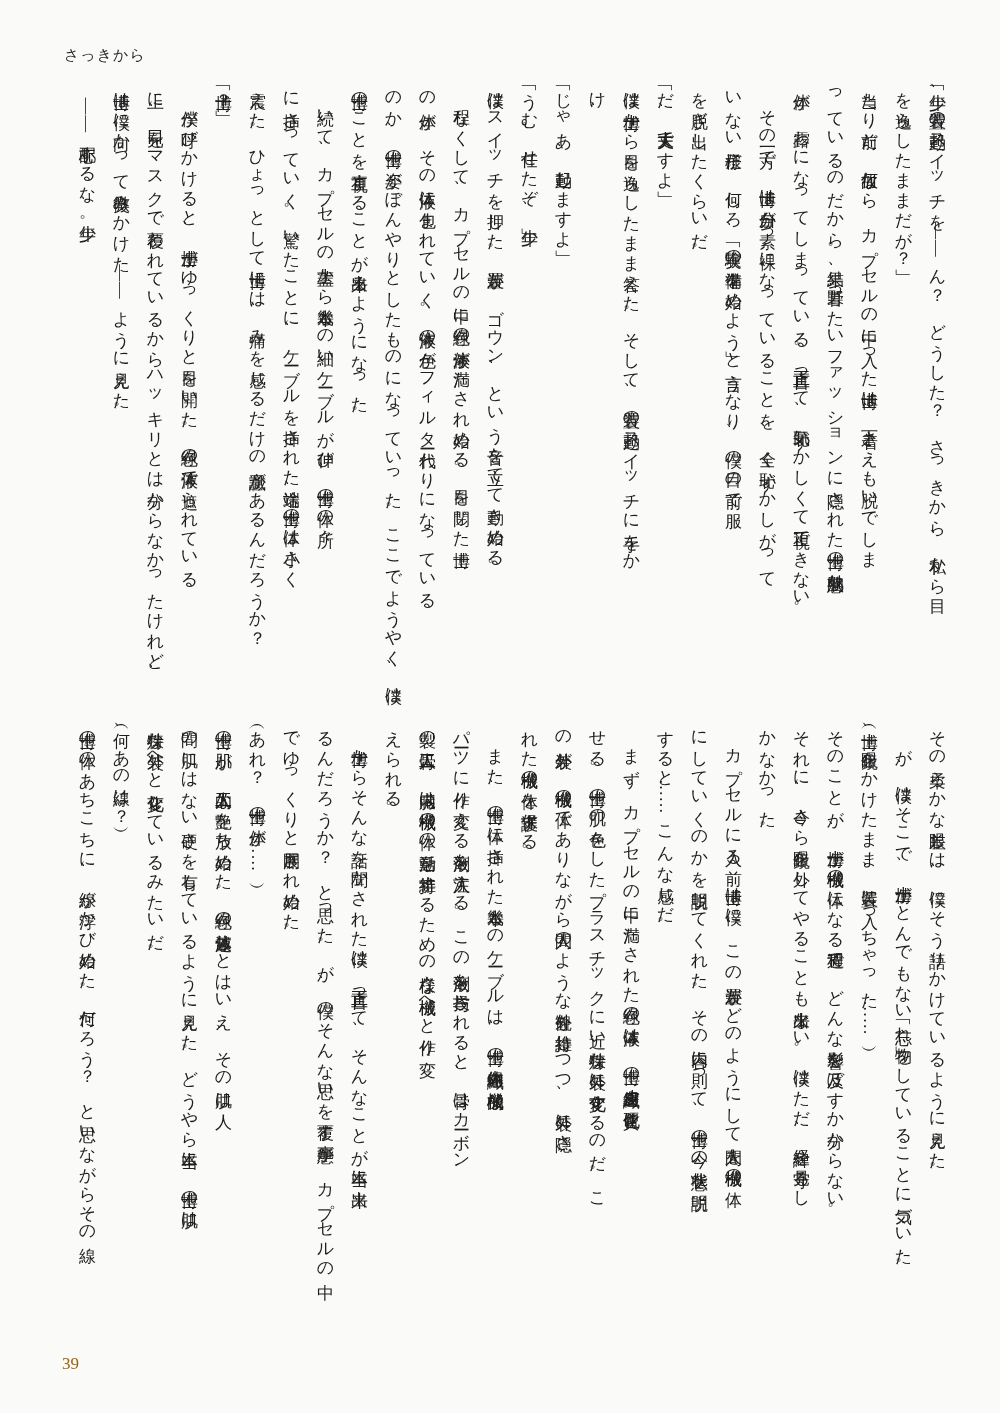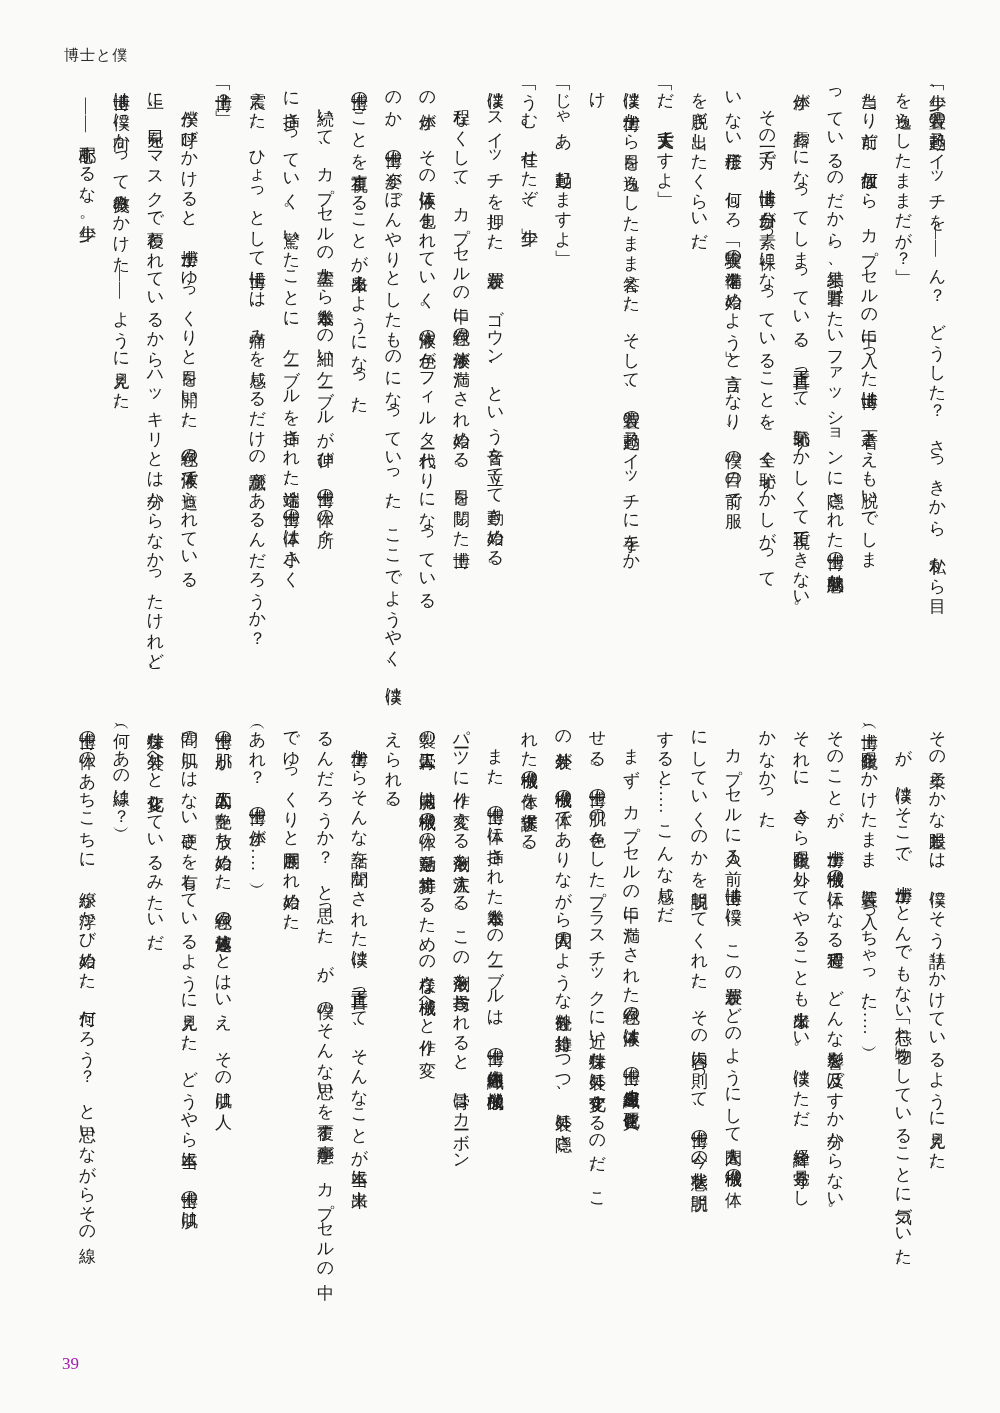--- a/index.html
+++ b/index.html
@@ -32,28 +32,28 @@
     color: #1e1e1e;
   }
   .text-block.top { top: 80px; }
   .text-block.bottom { top: 719px; }
   .tline { white-space: nowrap; }
   .page-number {
     position: absolute;
     left: 62px;
     top: 1354px;
     font-size: 17px;
-    color: #a21caf;
+    color: #a16207;
   }
 </style>
 </head>
 <body>
 
 <div class="page">
-  <div class="running-head">博士と僕</div>
+  <div class="running-head">さっきから</div>
 
   <div class="text-block top">
       <div class="tline">「少年、装置の起動スイッチを――ん？　どうした？　さっきから、私から目</div>
       <div class="tline">を逸らしたままだが？」</div>
       <div class="tline">当たり前だ。何故なら、カプセルの中に入った博士は、下着さえも脱いでしま</div>
       <div class="tline">っているのだから。結果、野暮ったいファッションに隠された博士の魅惑的な</div>
       <div class="tline">体が、露わになってしまっている。正直言って、気恥ずかしくて正視できない。</div>
       <div class="tline">　その一方で、博士は自分が素っ裸になっていることを、全く恥ずかしがって</div>
       <div class="tline">いない様子だ。何しろ、「実験の準備を始めよう」と言うなり、僕の目の前で服</div>
       <div class="tline">を脱ぎ出したくらいだ。</div>

